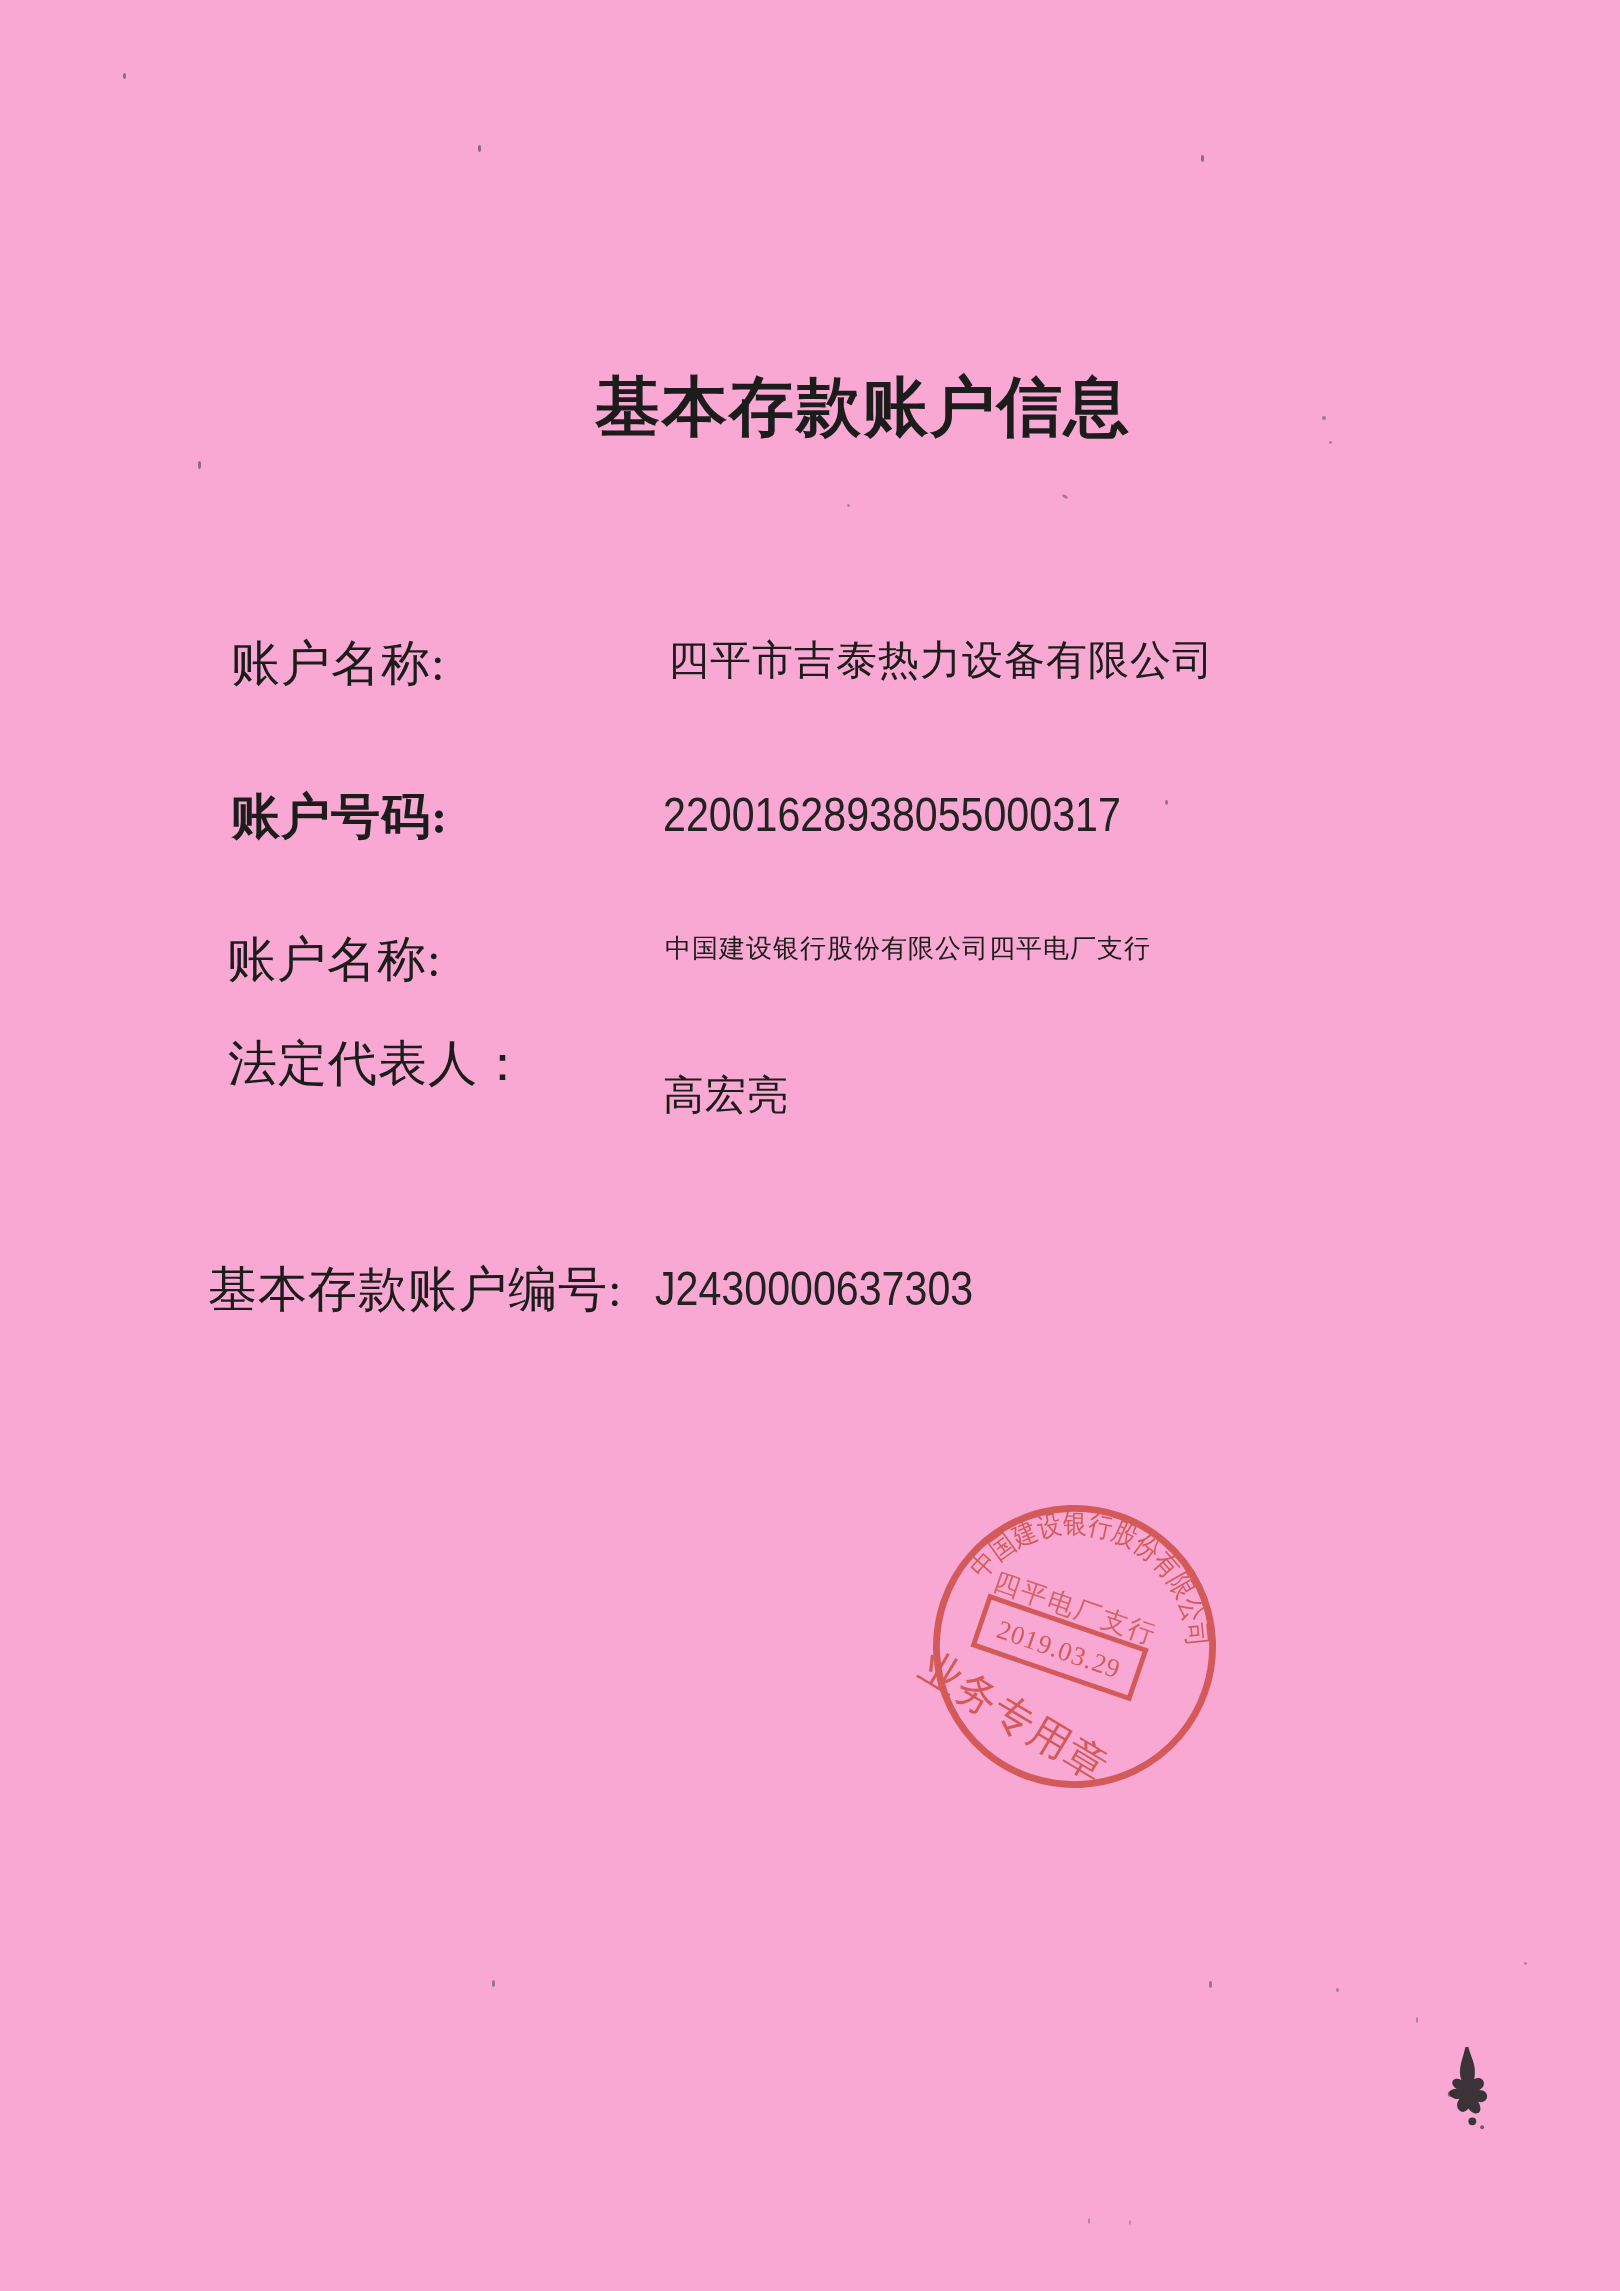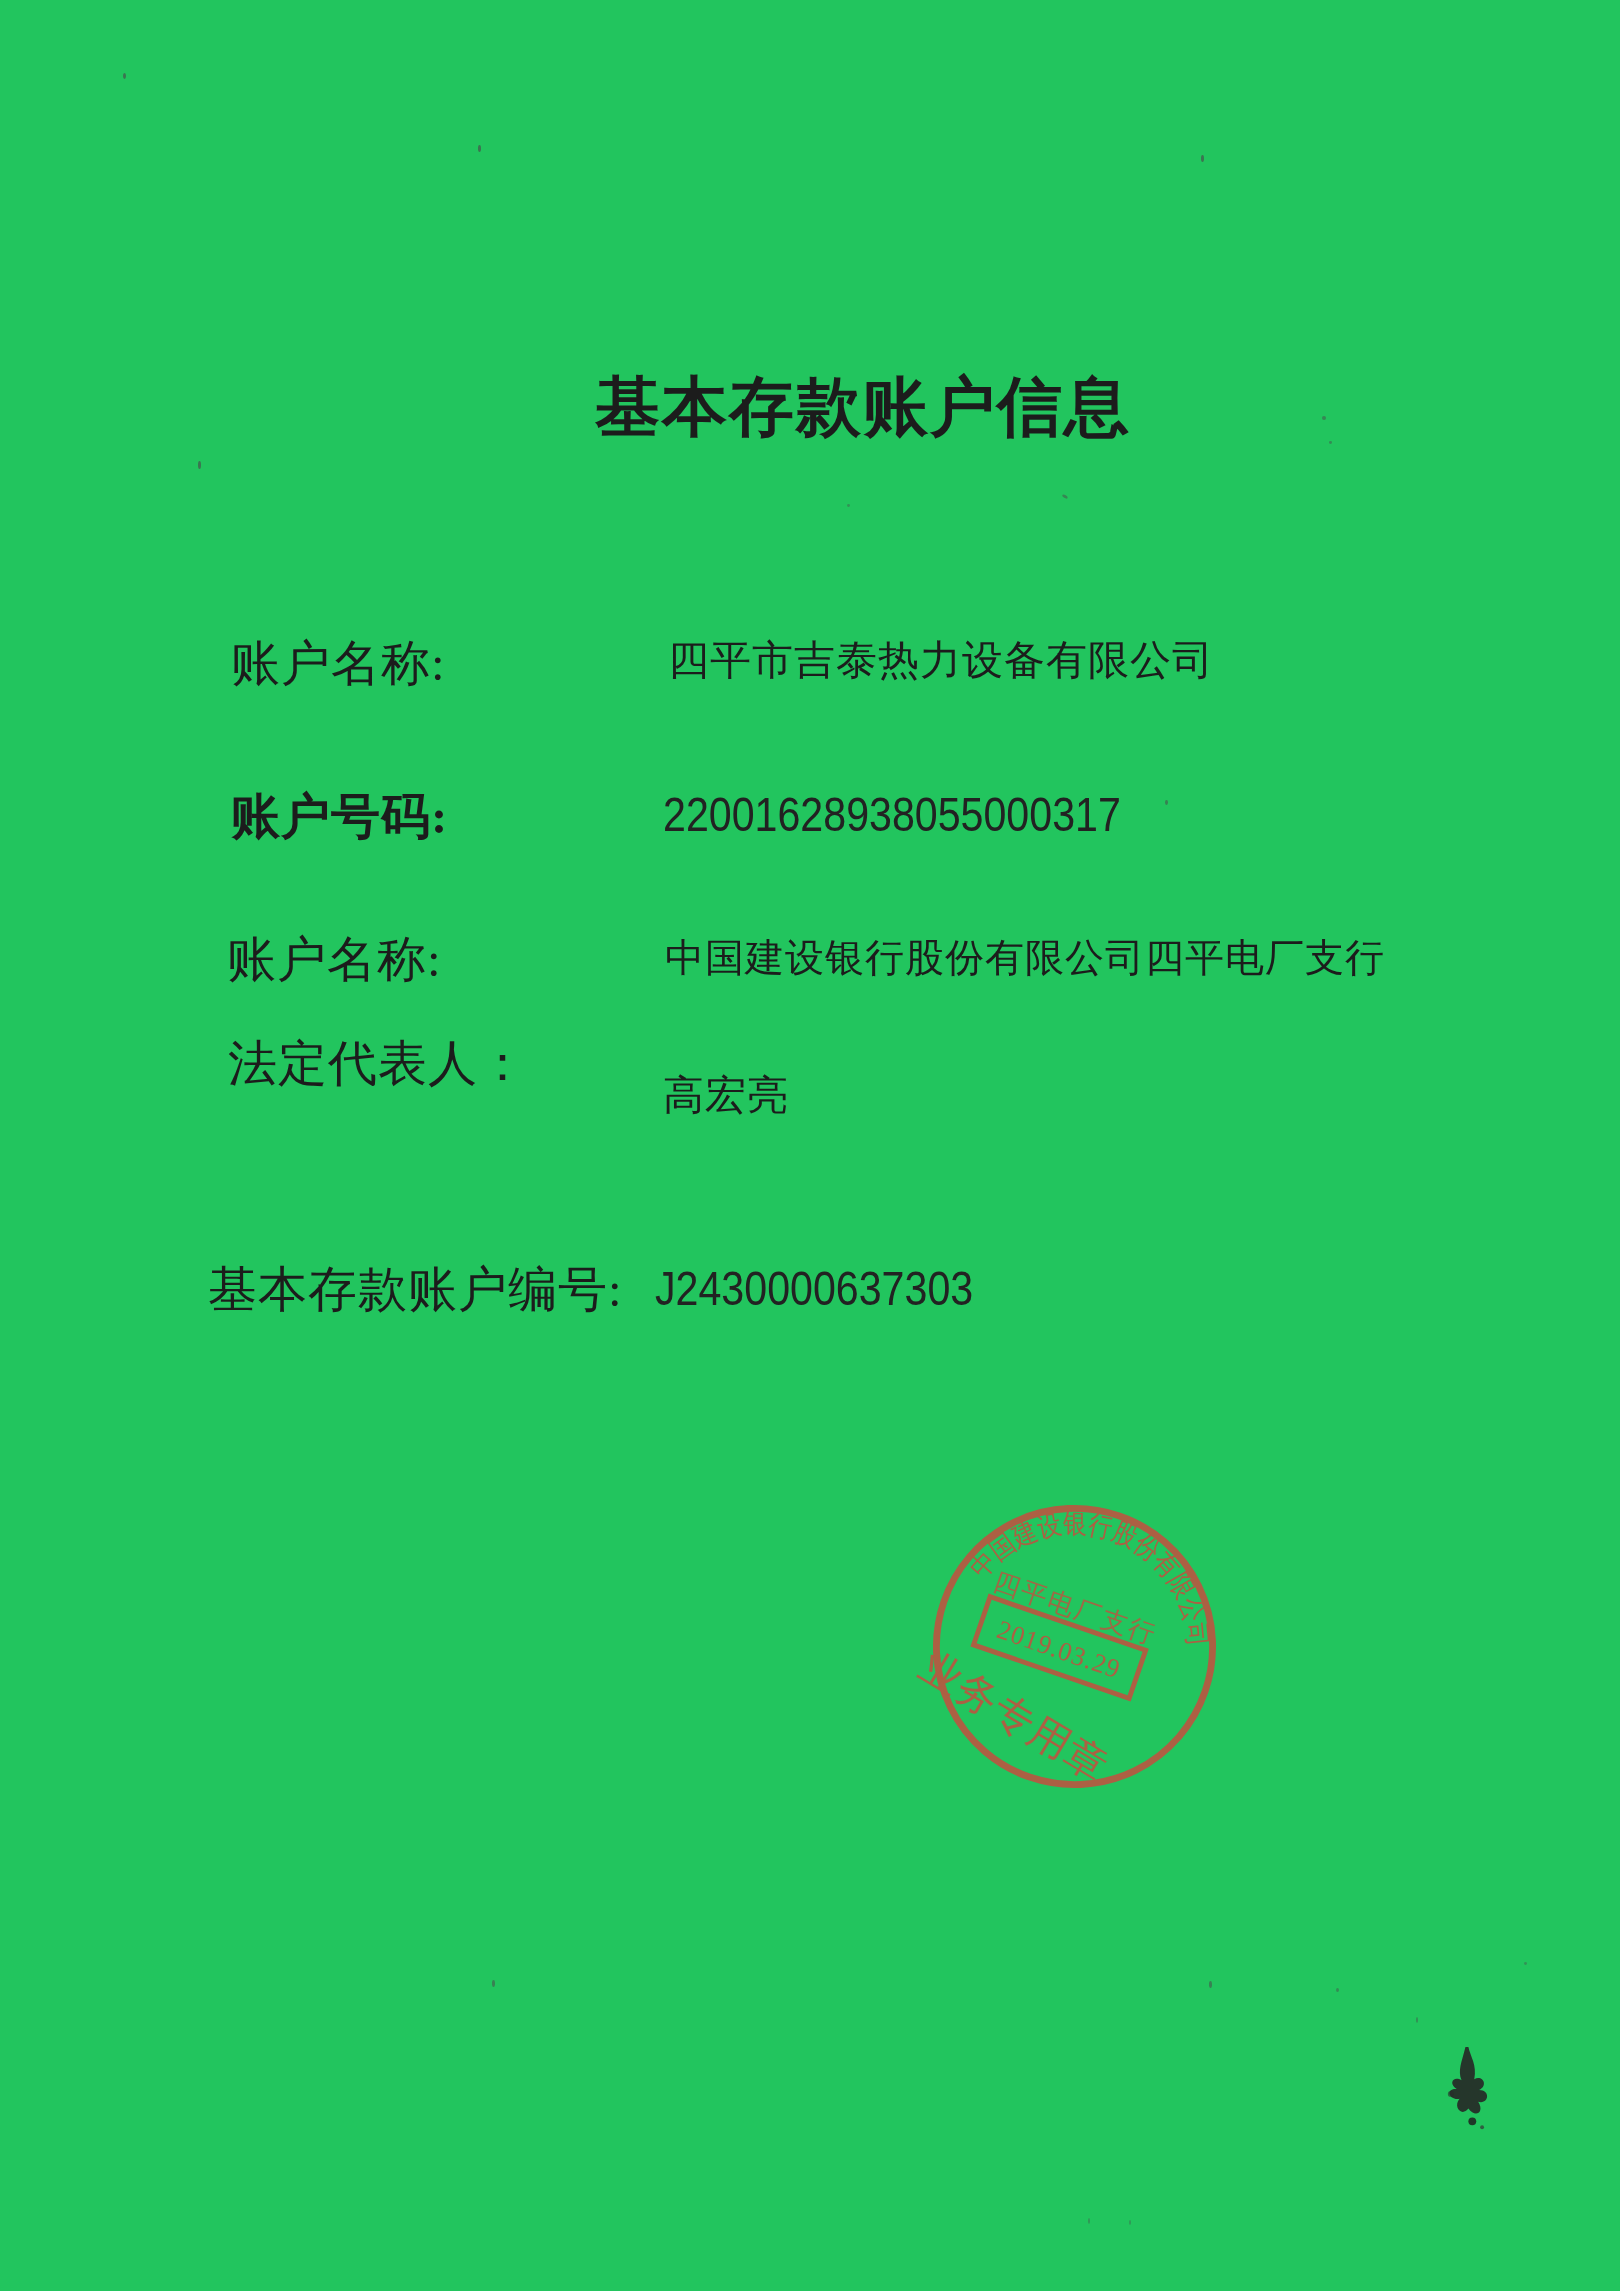--- a/index.html
+++ b/index.html
@@ -1,38 +1,38 @@
 <!DOCTYPE html>
 <html style="--seal: #cb4a3e;"><head>
 <meta charset="utf-8">
 <style>
   :root{ --seal:#cb4a3e; --ink:#1c1c1c; }
   html,body{ margin:0; padding:0; }
   body{ background:#e8e8e8; }
   .page{
     position:relative; width:1620px; height:2292px;
-    background:#22c55e; overflow:hidden;
+    background:#f9a8d4; overflow:hidden;
     font-family:"Liberation Serif","DejaVu Serif",serif;
     color:var(--ink);
   }
   .title{
     position:absolute; left:595px; top:363px;
     font-size:65px; font-weight:700; letter-spacing:2px; white-space:nowrap;
   }
   .lab{ position:absolute; font-size:49px; white-space:nowrap; letter-spacing:1px; }
   .val{ position:absolute; font-size:41px; white-space:nowrap; letter-spacing:1px; }
   .num{
     font-family:"Liberation Sans","DejaVu Sans",sans-serif;
     font-size:49px; letter-spacing:0px; color:#222;
     transform:scaleX(0.84); transform-origin:left center;
   }
   
   .r1l{ left:231px; top:631px; }   .r1v{ left:668px; top:633px; }
   .r2l{ left:231px; top:784px;font-weight:bold; }   .r2v{ left:663px; top:786px; }
-  .r3l{ left:227px; top:927px; }   .r3v{ left:665px; top:931px; font-size:39px; }
+  .r3l{ left:227px; top:927px; }   .r3v{ left:665px; top:931px; font-size:26px; }
   .r4l1{ left:228px; top:1031px; } .r4l2{ left:201px; top:1098px; }
   .r4v{ left:663px; top:1068px; }
   .r5l{ left:208px; top:1257px; }  .r5v{ left:655px; top:1260px; }
 
   
   .dateline{ position:absolute; left:929px; top:1725px; width:490px; height:51px; }
   .dateline span{ position:absolute; top:0; white-space:nowrap; }
   .d-num{
     font-family:"Liberation Sans","DejaVu Sans",sans-serif;
     font-size:43px; color:#1e1e1e;

